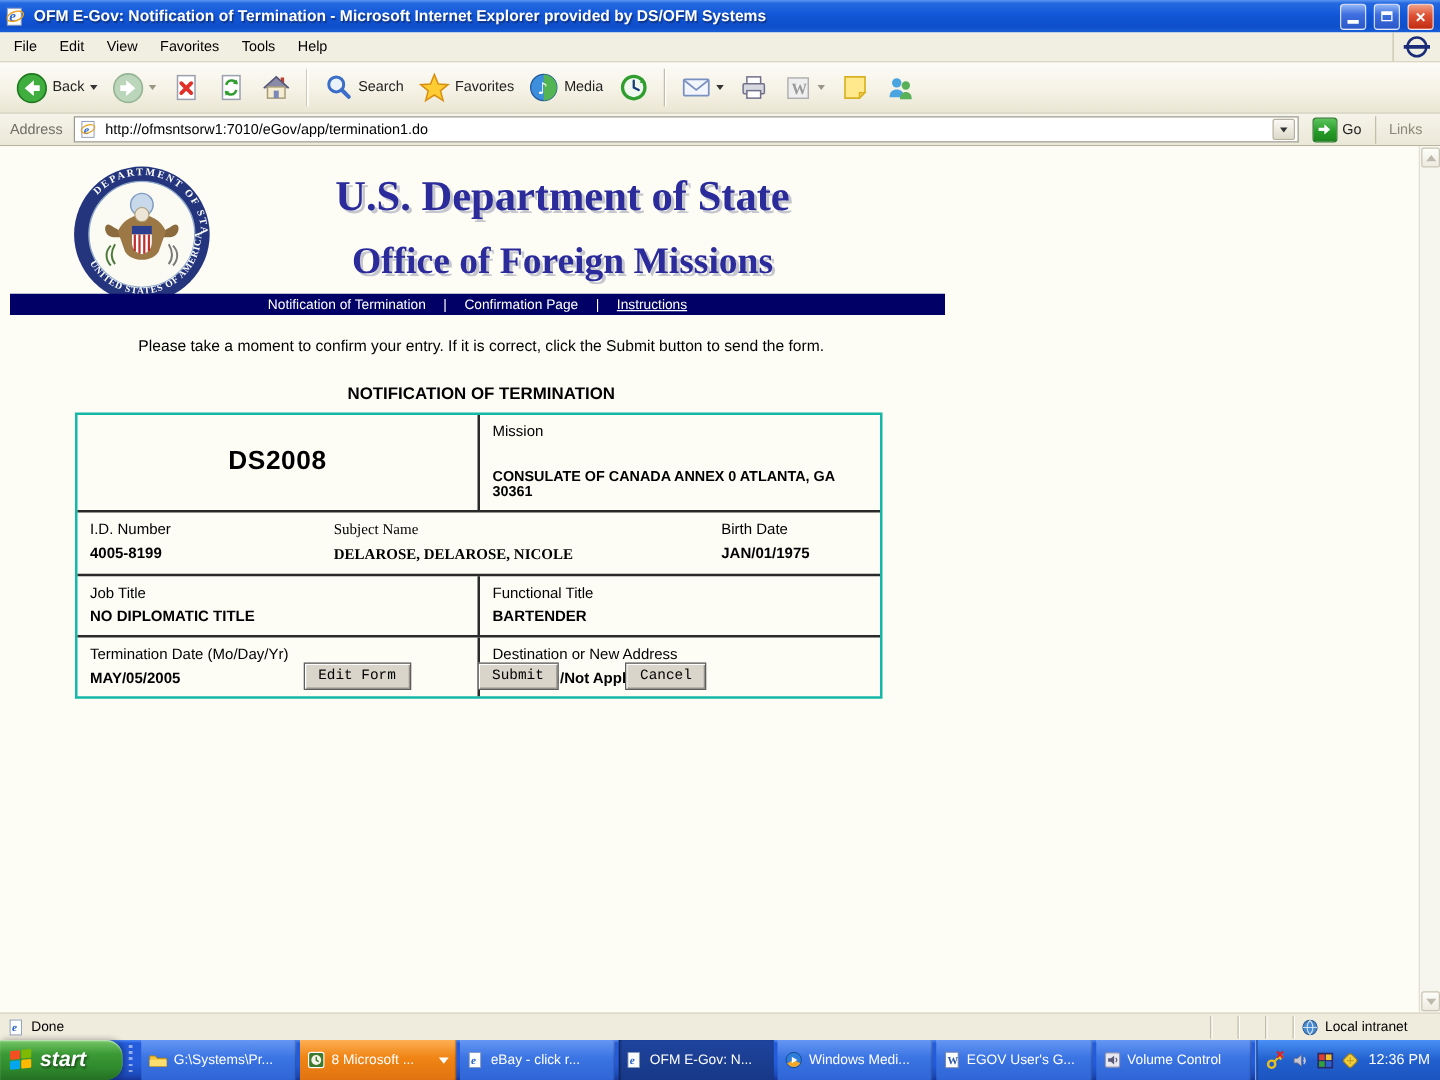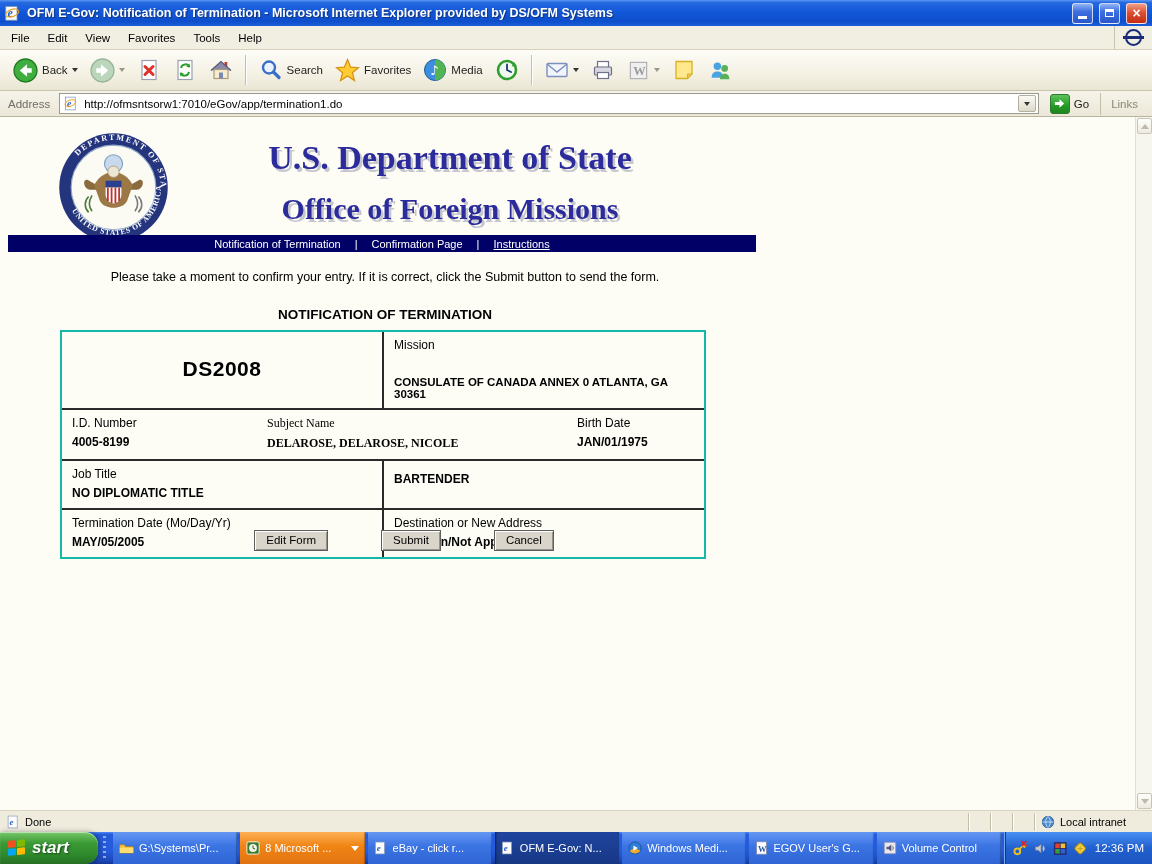--- a/index.html
+++ b/index.html
@@ -89,21 +89,21 @@
   .code-cell { display:flex; align-items:center; justify-content:center; }
   .doc-code { font-size:21px; font-weight:bold; letter-spacing:.5px; }
   .flabel { font-size:12px; color:#000; }
   .fvalue { font-size:12px; font-weight:bold; color:#000; margin-top:5px; }
   .fvalue.sm { font-size:11.5px;margin-top:24px; }
   .row-ids { display:flex; width:100%; }
   .col-id { width:195px; } .col-name { width:310px;font-family:Liberation Serif, serif; } .col-birth { flex:1; }
   .r1 { min-height:46px; } .r2 { min-height:45px; } .r3 { min-height:45px; } .r4 { min-height:47px; }
 
   .btn-row { position:absolute; left:0; top:413px; width:770px; display:flex; justify-content:center; gap:15px; }
-  .xp-btn { font-family:Liberation Sans, sans-serif; font-size:11.5px; color:#000; padding:3px 11px 4px 11px;
+  .xp-btn { font-family:Liberation Mono, monospace; font-size:11.5px; color:#000; padding:3px 11px 4px 11px;
     background:#D9D5CB; border:1px solid #5E5E5E;
     box-shadow:inset 1px 1px 0 #FFFFFF, inset -1px -1px 0 #97938A;margin-left:38px; }
 
   
   .vscroll { position:absolute; right:0; top:0; width:17px; height:693px; background:#F7F6EE; border-left:1px solid #E2DFD2; }
   .sbtn { position:absolute; left:1px; width:15px; height:16px; border:1px solid #C9C5B4; border-radius:2px;
     background:linear-gradient(180deg,#FEFEFA,#EDEBE0); display:flex; align-items:center; justify-content:center; }
   .sbtn.up { top:1px; } .sbtn.down { bottom:1px; }
   .tri-up { width:0; height:0; border-left:4px solid transparent; border-right:4px solid transparent; border-bottom:5px solid #BDB9AC; }
   .tri-down { width:0; height:0; border-left:4px solid transparent; border-right:4px solid transparent; border-top:5px solid #BDB9AC; }
@@ -380,20 +380,21 @@
               <div class="fvalue">JAN/01/1975</div>
             </div>
           </div>
         </div>
         <div class="trow r3">
           <div class="cell cell-left">
             <div class="flabel">Job Title</div>
             <div class="fvalue">NO DIPLOMATIC TITLE</div>
           </div>
           <div class="cell cell-right">
+            <div class="flabel">Functional Title</div>
             <div class="fvalue">BARTENDER</div>
           </div>
         </div>
         <div class="trow r4">
           <div class="cell cell-left">
             <div class="flabel">Termination Date (Mo/Day/Yr)</div>
             <div class="fvalue">MAY/05/2005</div>
           </div>
           <div class="cell cell-right">
             <div class="flabel">Destination or New Address</div>

